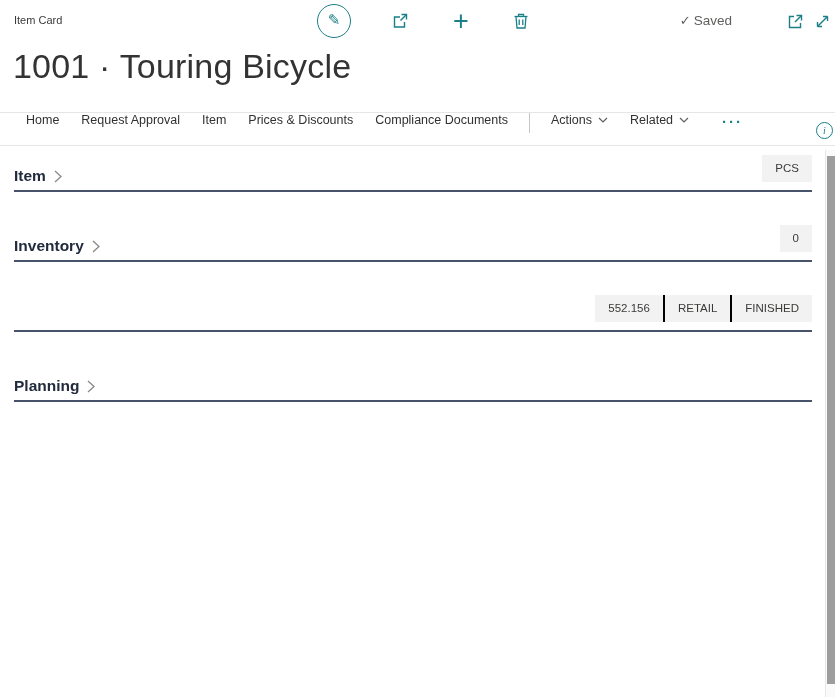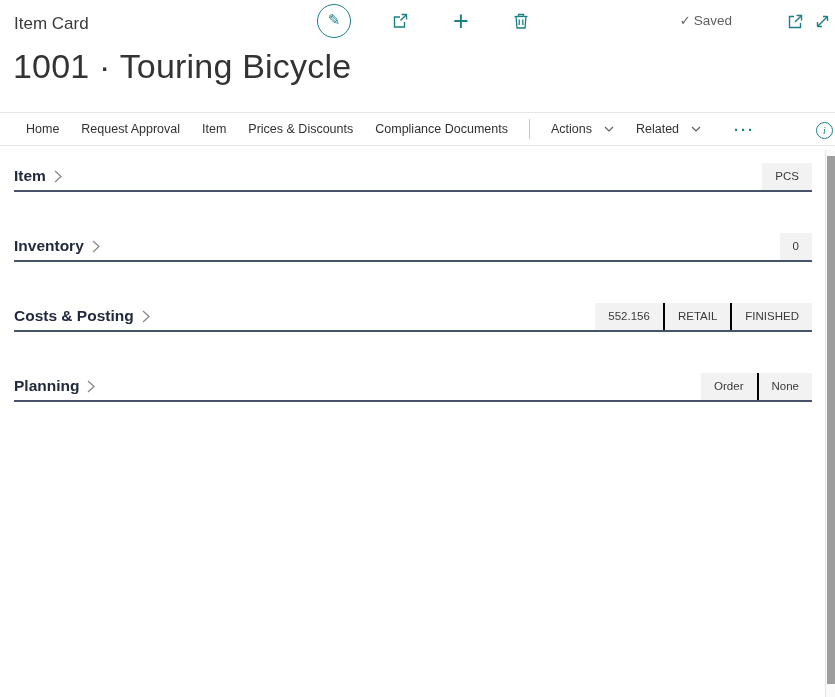--- a/index.html
+++ b/index.html
@@ -6,21 +6,21 @@
   body{
     width:835px;height:697px;position:relative;overflow:hidden;
     background:#ffffff;
     font-family:"Liberation Sans", sans-serif;
     color:#323130;
     -webkit-font-smoothing:antialiased;
   }
   
   .caption{
     position:absolute;left:14px;top:14px;
-    font-size:17px;color:#3b3a39;
+    font-size:11px;color:#3b3a39;
   }
   .cmd-icons{position:absolute;top:0;left:0;width:100%;height:44px;}
   .icon-btn{position:absolute;display:flex;align-items:center;justify-content:center;cursor:pointer;}
   .edit-circle{
     left:317px;top:4px;width:34px;height:34px;border-radius:50%;
     border:1.5px solid #1a7f87;box-sizing:border-box;
   }
   .edit-circle .glyph{font-size:15px;color:#1a7f87;transform:translateY(-1px);}
   .share-btn{left:390px;top:11px;width:20px;height:20px;}
   .plus-btn{left:450px;top:4px;width:22px;height:34px;font-size:27px;font-weight:300;color:#1a7f87;}
@@ -35,40 +35,40 @@
   
   .page-title{
     position:absolute;left:13px;top:47px;
     font-size:34px;font-weight:400;color:#333333;letter-spacing:.2px;
     white-space:nowrap;
   }
   
   .menubar{
     position:absolute;left:0;top:112px;width:100%;height:34px;
     border-top:1px solid #e7e6e5;border-bottom:1px solid #e7e6e5;
-    display:flex;align-items:center;box-sizing:border-box;
+    display:flex;align-items:flex-start;box-sizing:border-box;
     padding-left:15px;font-size:12.5px;
   }
   .menu-item{padding:0 11px;color:#323130;cursor:pointer;white-space:nowrap;}
   .menu-sep{width:1px;height:20px;background:#c8c6c4;margin:0 10px;}
-  .menu-drop{padding:0 11px;display:flex;align-items:center;gap:12px;cursor:pointer;white-space:nowrap;}
+  .menu-drop{padding:0 11px;display:flex;align-items:center;gap:6px;cursor:pointer;white-space:nowrap;}
   .menu-more{color:#1a7f87;font-size:15px;letter-spacing:2px;font-weight:bold;padding:0 8px;cursor:pointer;margin-left:14px;}
   .info-btn{
     position:absolute;right:2px;top:9px;width:15px;height:15px;border-radius:50%;
     border:1px solid #1a7f87;color:#1a7f87;font-size:10px;line-height:15px;
     text-align:center;font-family:"Liberation Serif",serif;font-style:italic;cursor:pointer;
   }
   
   .sections{position:absolute;left:14px;top:122px;width:798px;}
   .section-row{position:relative;height:70px;border-bottom:2px solid #47536a;box-sizing:border-box;}
   .section-head{
     position:absolute;left:0;bottom:5px;display:flex;align-items:center;gap:8px;cursor:pointer;
   }
   .section-label{font-size:15.5px;font-weight:600;color:#222b3d;white-space:nowrap;}
-  .badges{position:absolute;right:0;bottom:0;display:flex;}
+  .badges{position:absolute;right:0;bottom:8px;display:flex;}
   .badge{
     background:#f2f2f2;color:#3b3a39;font-size:11.5px;
     height:27px;line-height:27px;padding:0 13px;white-space:nowrap;cursor:pointer;
   }
   .badge + .badge{border-left:2px solid #000000;}
   
   .scrollbar{
     position:absolute;right:0;top:150px;bottom:0;width:10px;
     background:#fafafa;border-left:1px solid #e7e6e5;box-sizing:border-box;
   }
@@ -167,46 +167,36 @@
       <svg width="8" height="13" viewBox="0 0 8 13" fill="none" stroke="#8a8886" stroke-width="1.3">
           <path d="M1 1 L7 6.5 L1 12"></path>
         </svg>
     </div>
     <div class="badges">
       <span class="badge">0</span>
     </div>
   </div>
 
   <div class="section-row">
-    <div class="section-head">
-      <span class="section-label">Costs &amp; Posting</span>
-      <svg width="8" height="13" viewBox="0 0 8 13" fill="none" stroke="#8a8886" stroke-width="1.3">
-          <path d="M1 1 L7 6.5 L1 12"></path>
-        </svg>
-    </div>
     <div class="badges">
       <span class="badge">552.156</span>
       <span class="badge">RETAIL</span>
       <span class="badge">FINISHED</span>
     </div>
   </div>
 
 
 
   <div class="section-row">
     <div class="section-head">
       <span class="section-label">Planning</span>
       <svg width="8" height="13" viewBox="0 0 8 13" fill="none" stroke="#8a8886" stroke-width="1.3">
           <path d="M1 1 L7 6.5 L1 12"></path>
         </svg>
     </div>
-    <div class="badges">
-      <span class="badge">Order</span>
-      <span class="badge">None</span>
-    </div>
   </div>
 
 
 
 </div>
 
 <div class="scrollbar">
   <div class="scroll-thumb"></div>
 </div>
 

